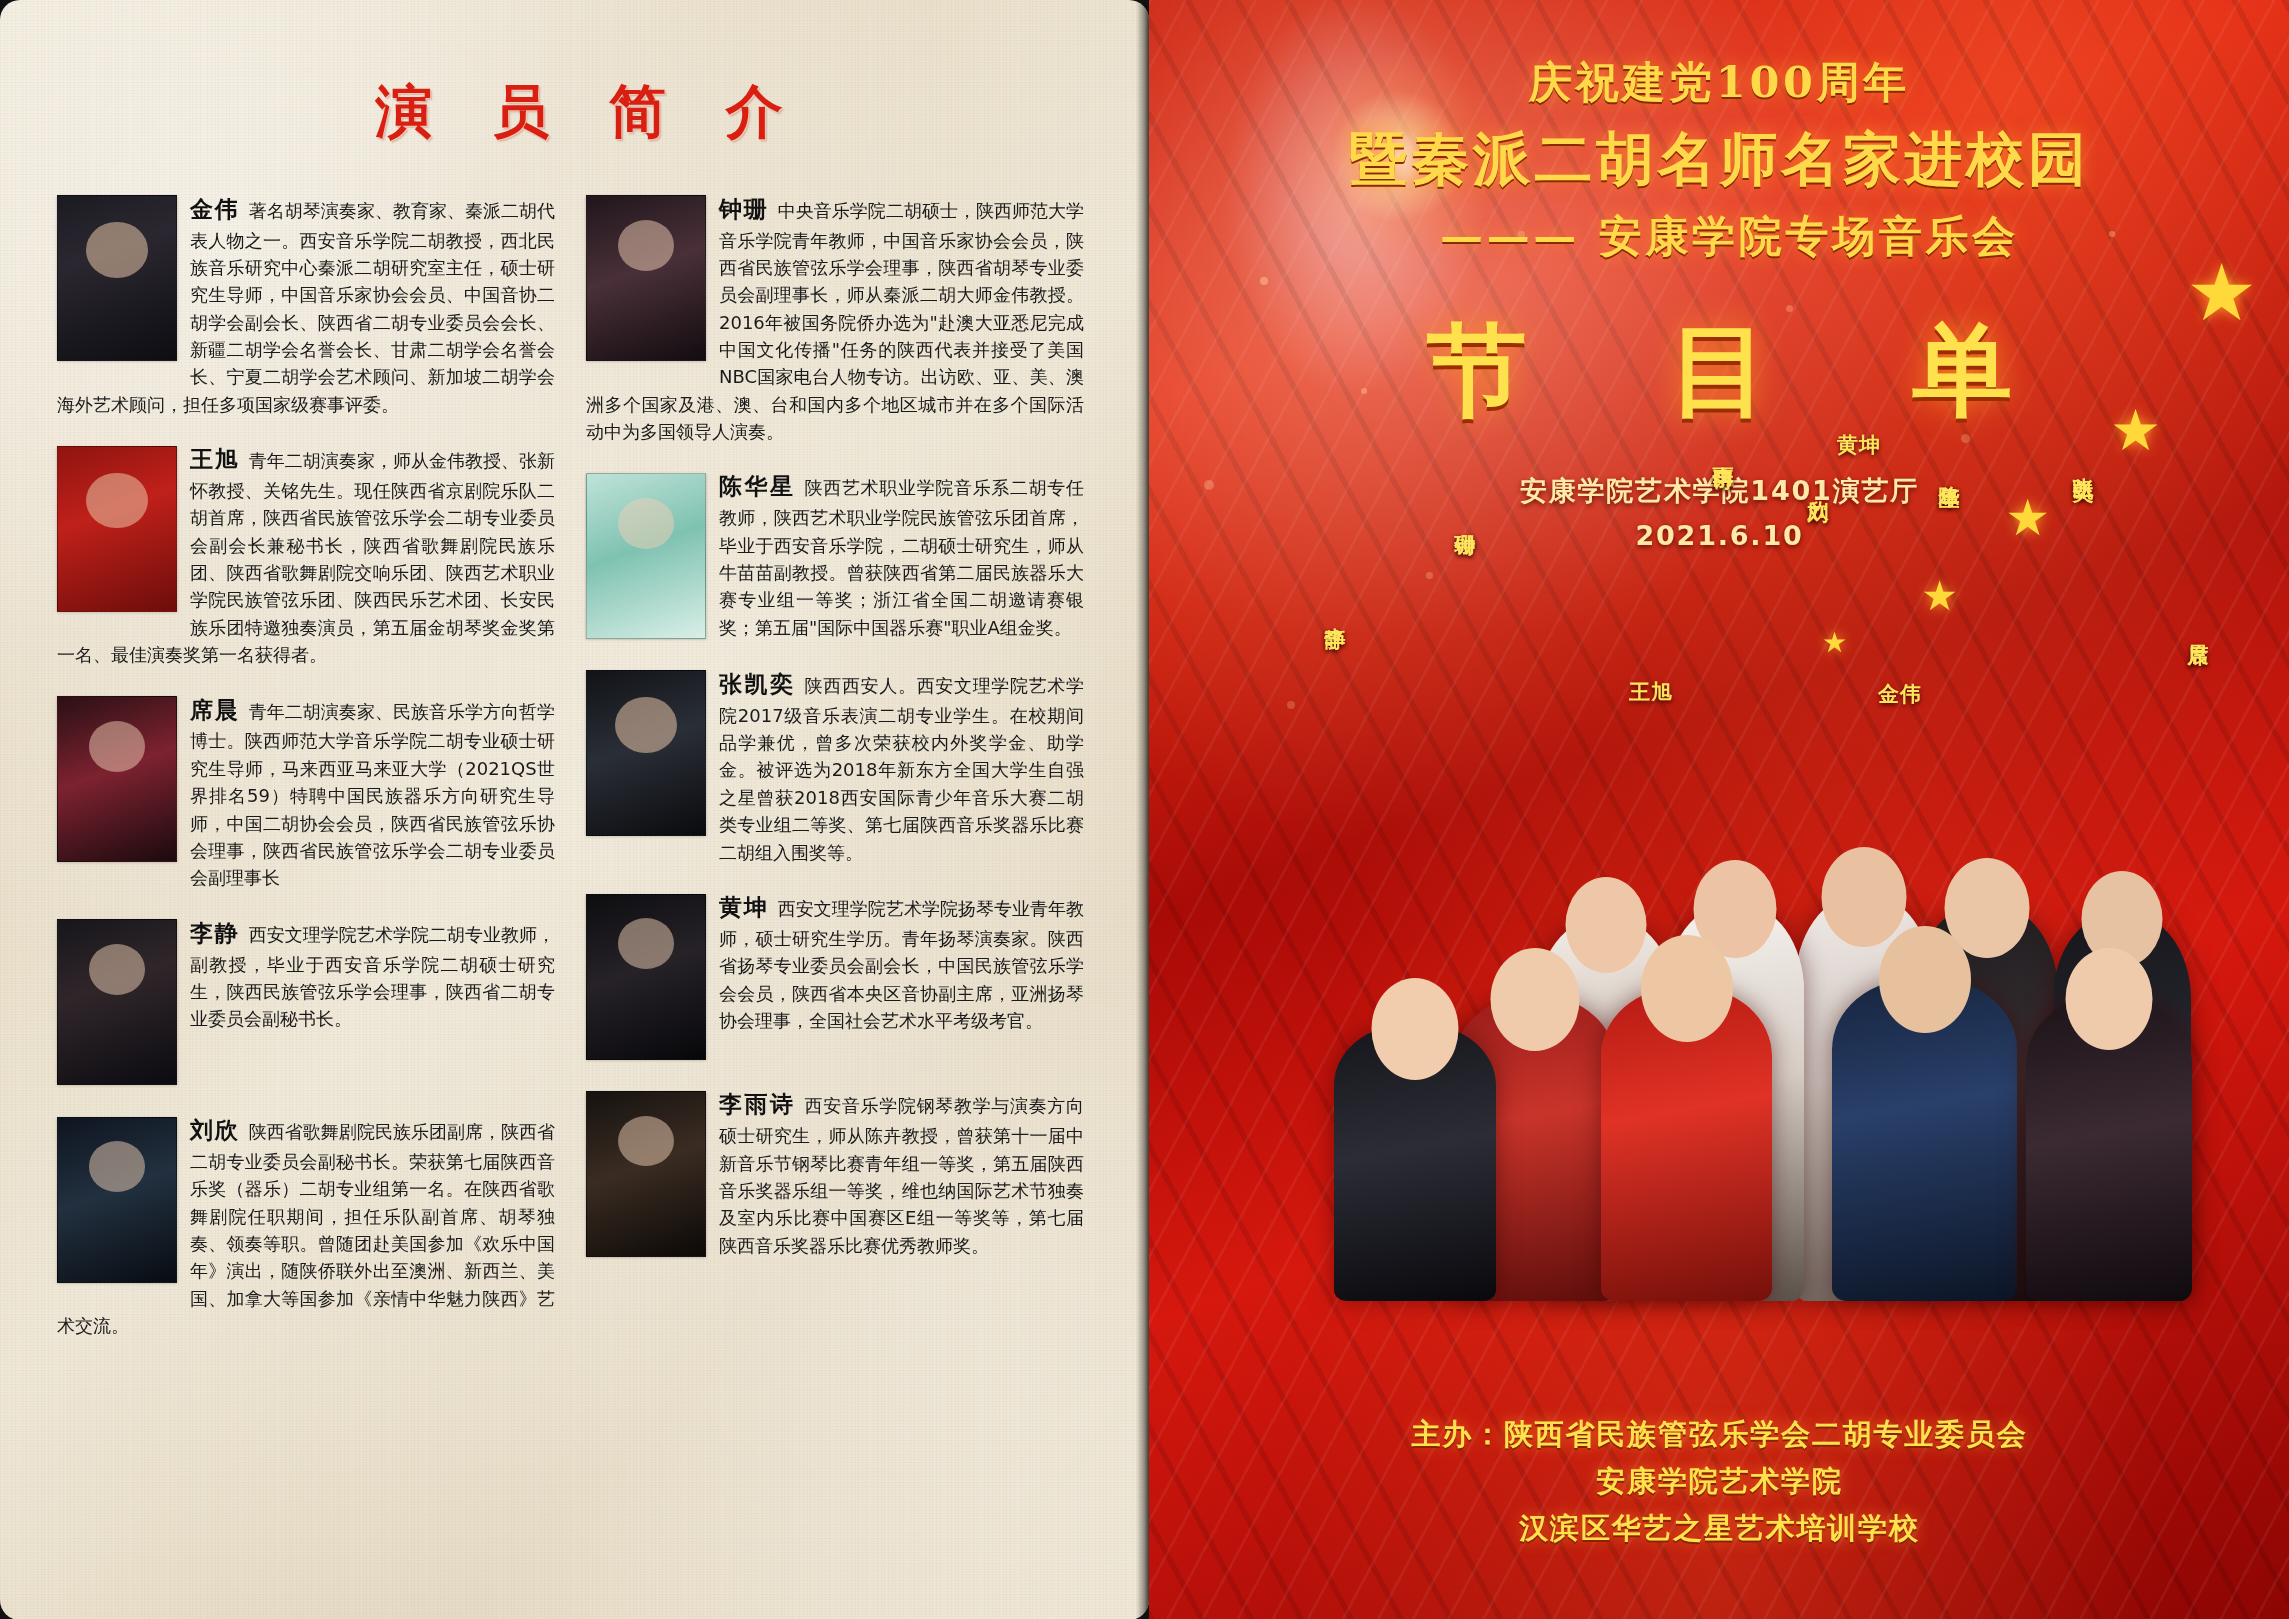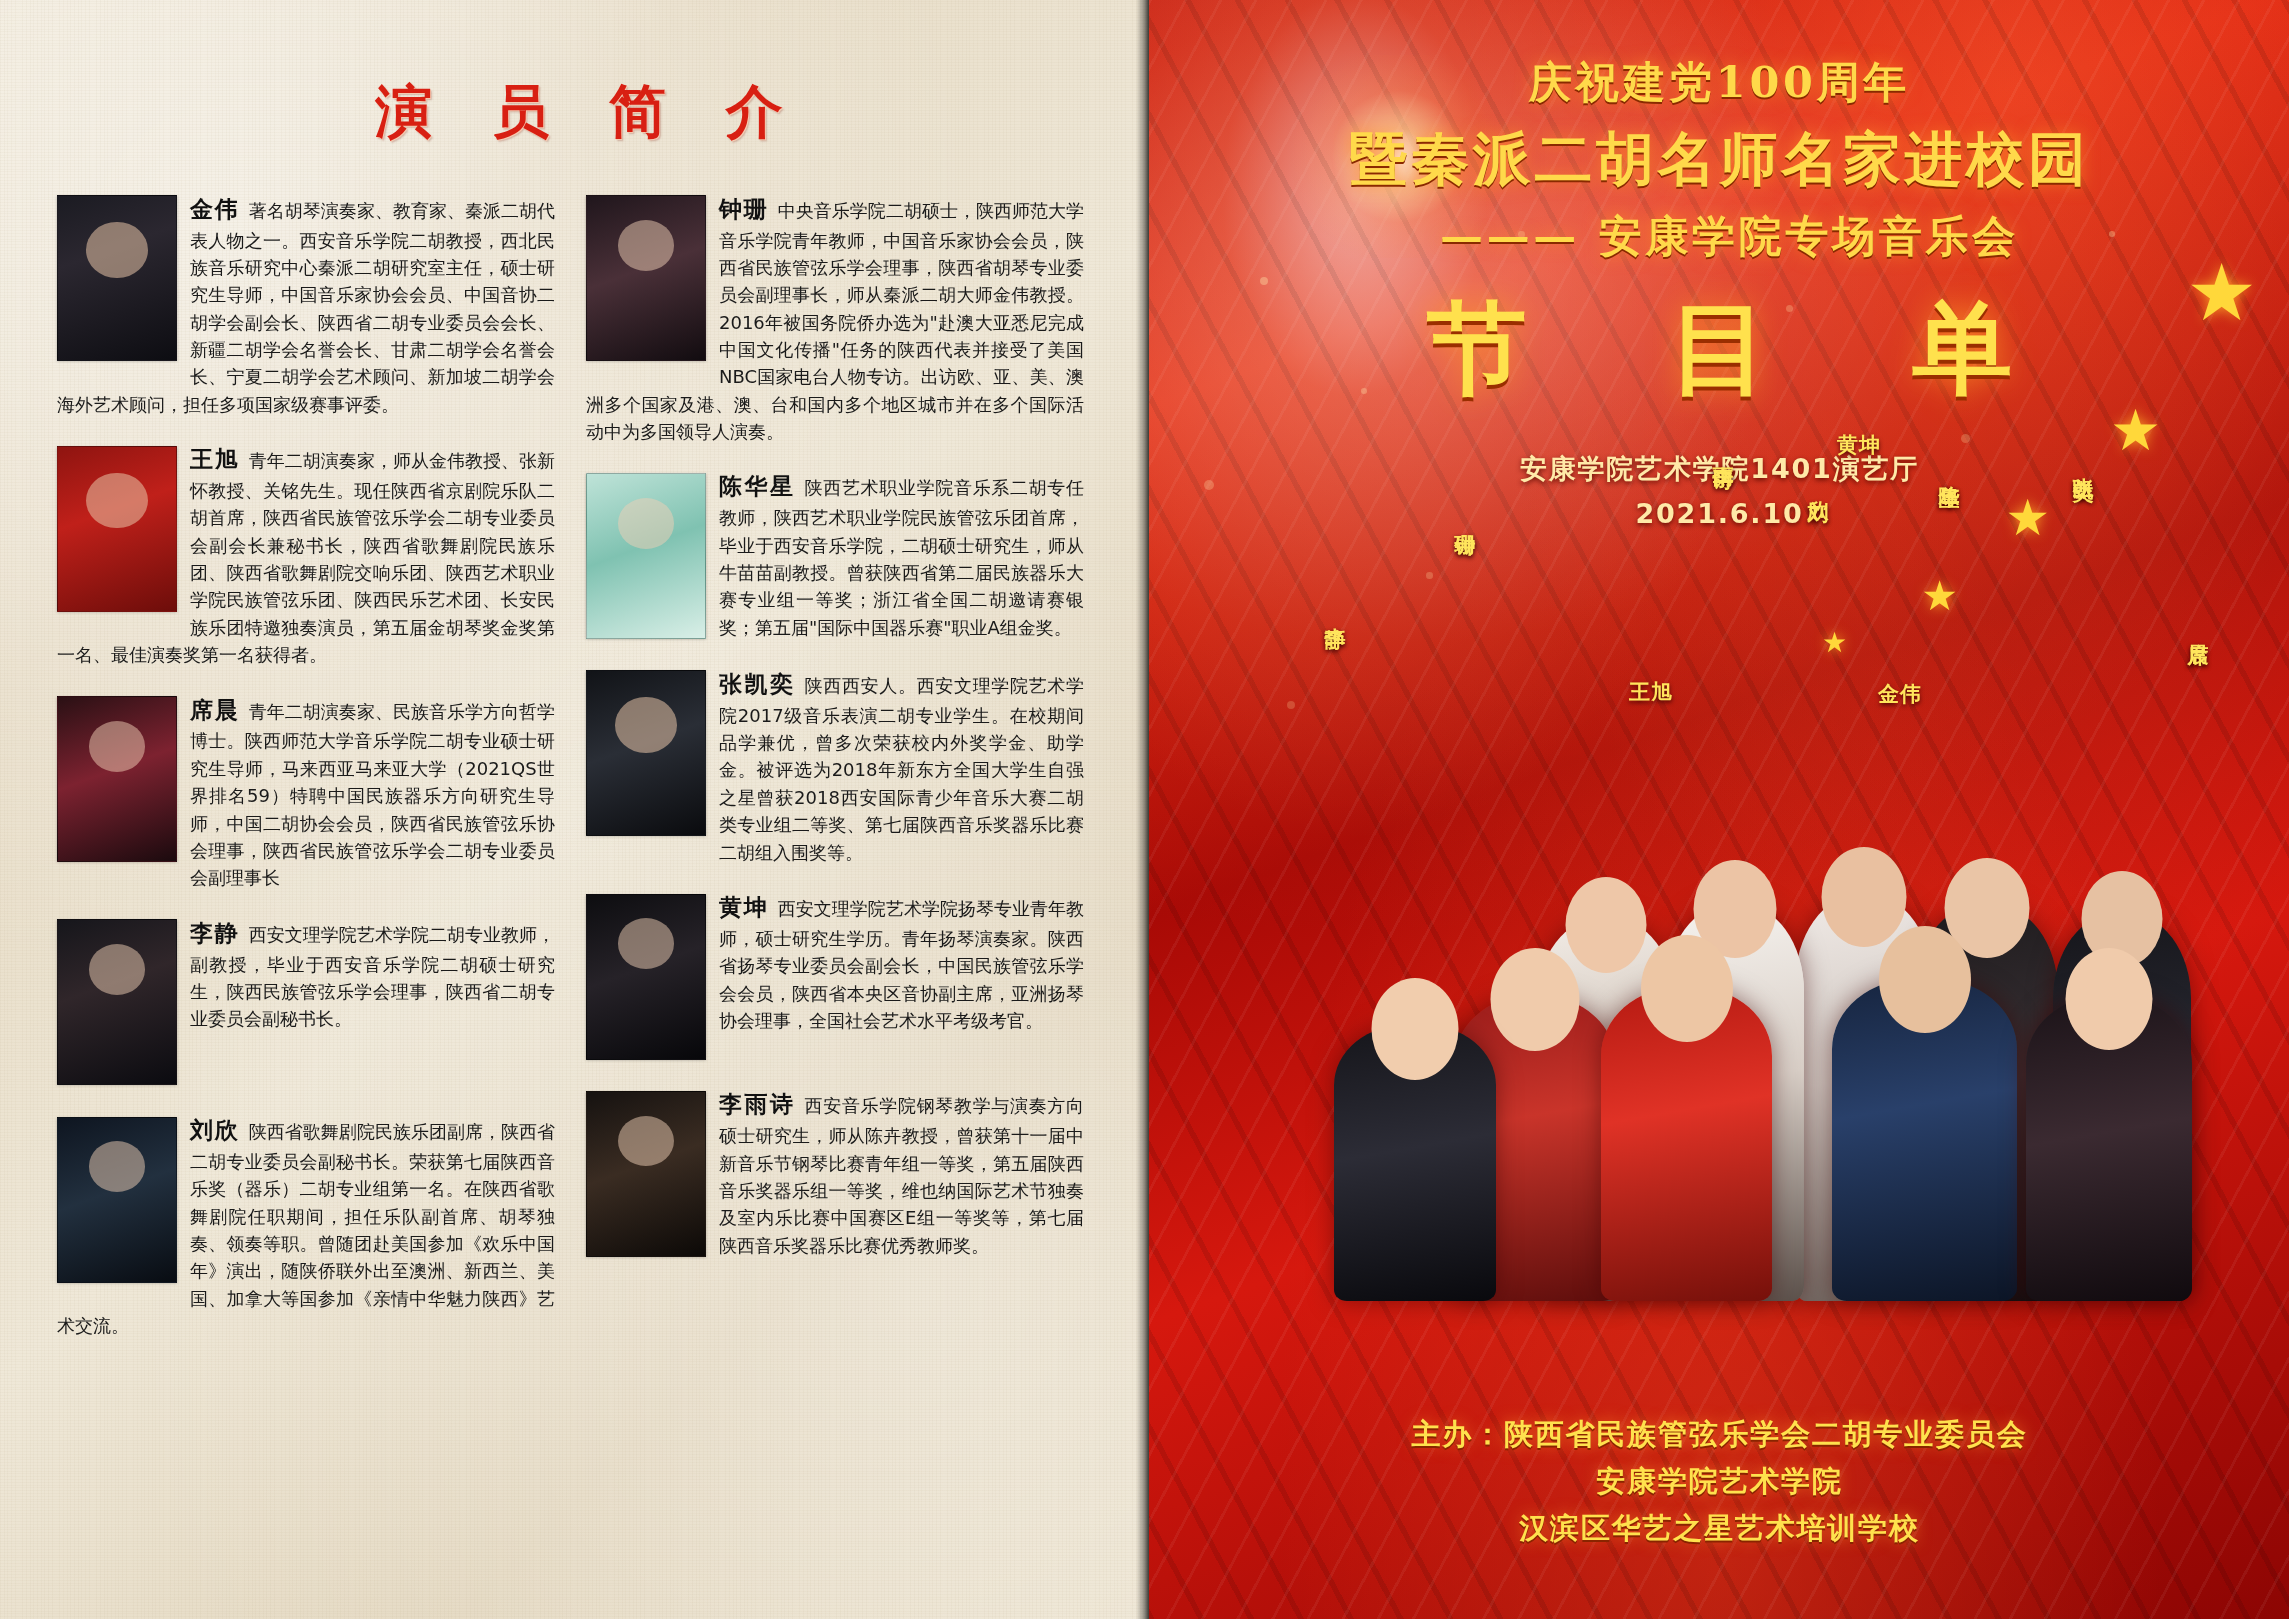--- a/index.html
+++ b/index.html
@@ -13,20 +13,21 @@
   
   .left-page{
     position:relative;
     width:1149px;height:1620px;
     background:
       radial-gradient(circle at 20% 15%, rgba(255,255,255,0.55) 0%, rgba(255,255,255,0) 45%),
       radial-gradient(circle at 80% 80%, rgba(255,255,255,0.35) 0%, rgba(255,255,255,0) 50%),
       linear-gradient(135deg,#efe7d6 0%, #e7dcc6 25%, #efe8d8 50%, #e3d7bf 75%, #ece3cf 100%);
     box-sizing:border-box;
     overflow:hidden;
+    border-radius:20px;
   }
   .paper-noise{
     position:absolute;inset:0;
     background-image:
       repeating-linear-gradient(0deg, rgba(170,150,110,0.05) 0px, rgba(170,150,110,0.05) 0.9px, rgba(0,0,0,0) 0.9px, rgba(0,0,0,0) 2.8px),
       repeating-linear-gradient(90deg, rgba(160,140,100,0.05) 0px, rgba(160,140,100,0.05) 0.9px, rgba(0,0,0,0) 0.9px, rgba(0,0,0,0) 3.7px);
     pointer-events:none;
   }
   .left-inner{position:relative;padding:57px 48px 0 57px;}
   .title{
@@ -125,21 +126,21 @@
   .r-line1,.r-line2,.r-line3{
     font-family:"DejaVu Serif","Liberation Serif",serif;
     font-weight:bold;color:#ffd94a;
     letter-spacing:3.7px;
     text-shadow:0 1.8px 0 #8a2a00, 0 0 16.6px rgba(255,140,40,0.8);
   }
   .r-line1{font-size:43px;}
   .r-line2{font-size:58px;margin-top:9.2px;}
   .r-line3{font-size:43px;margin-top:9.2px;padding-left:20px;}
   .r-bigtitle{
-    margin-top:17px;
+    margin-top:39px;
     font-family:"DejaVu Serif","Liberation Serif",serif;
     font-weight:bold;font-size:100px;color:#ffe14d;
     letter-spacing:54px;text-indent:54px;
     text-shadow:0 3.7px 0 #9a2e00, 0 0 31px rgba(255,150,40,0.85);
   }
   .r-venue{
     margin-top:33px;font-size:27px;color:#ffe9a8;font-weight:bold;
     letter-spacing:1.8px;text-shadow:0 1.8px 5.5px rgba(90,10,0,0.9);
     font-family:"DejaVu Sans","Liberation Sans",sans-serif;
   }

